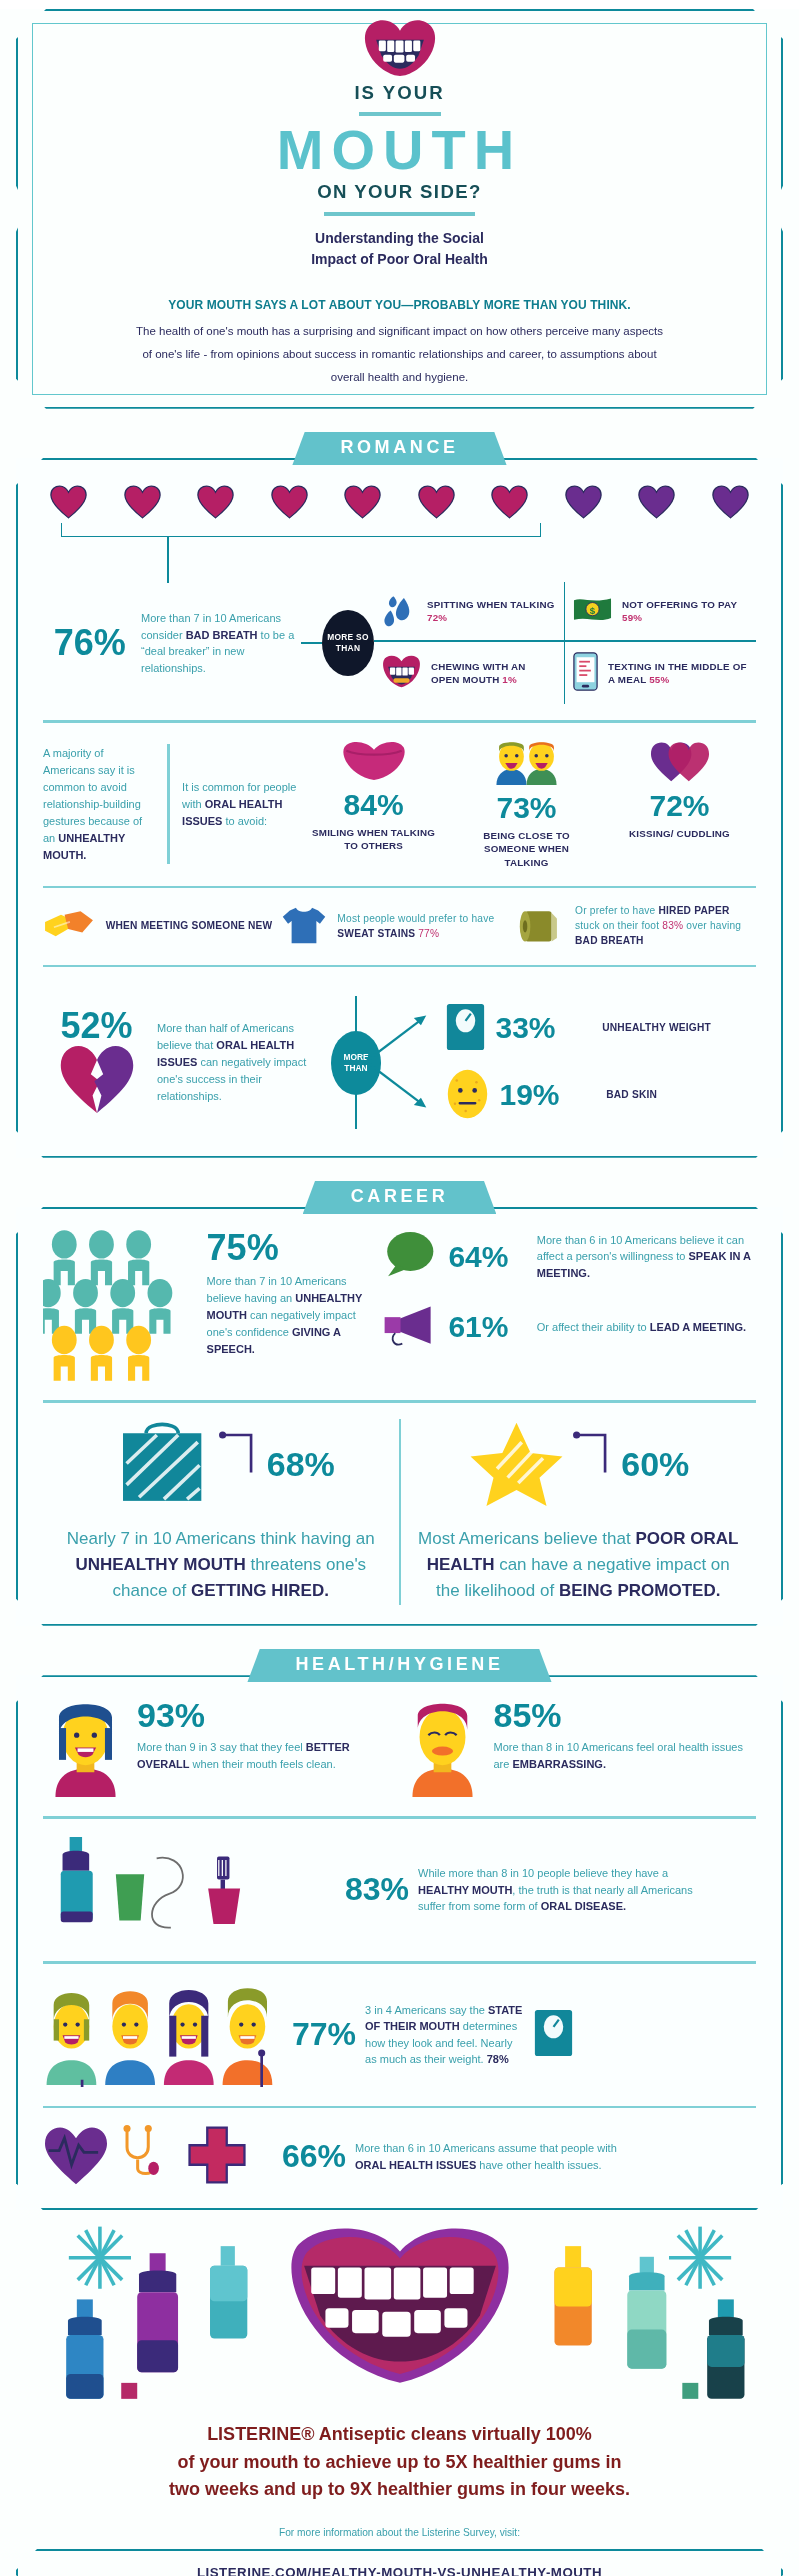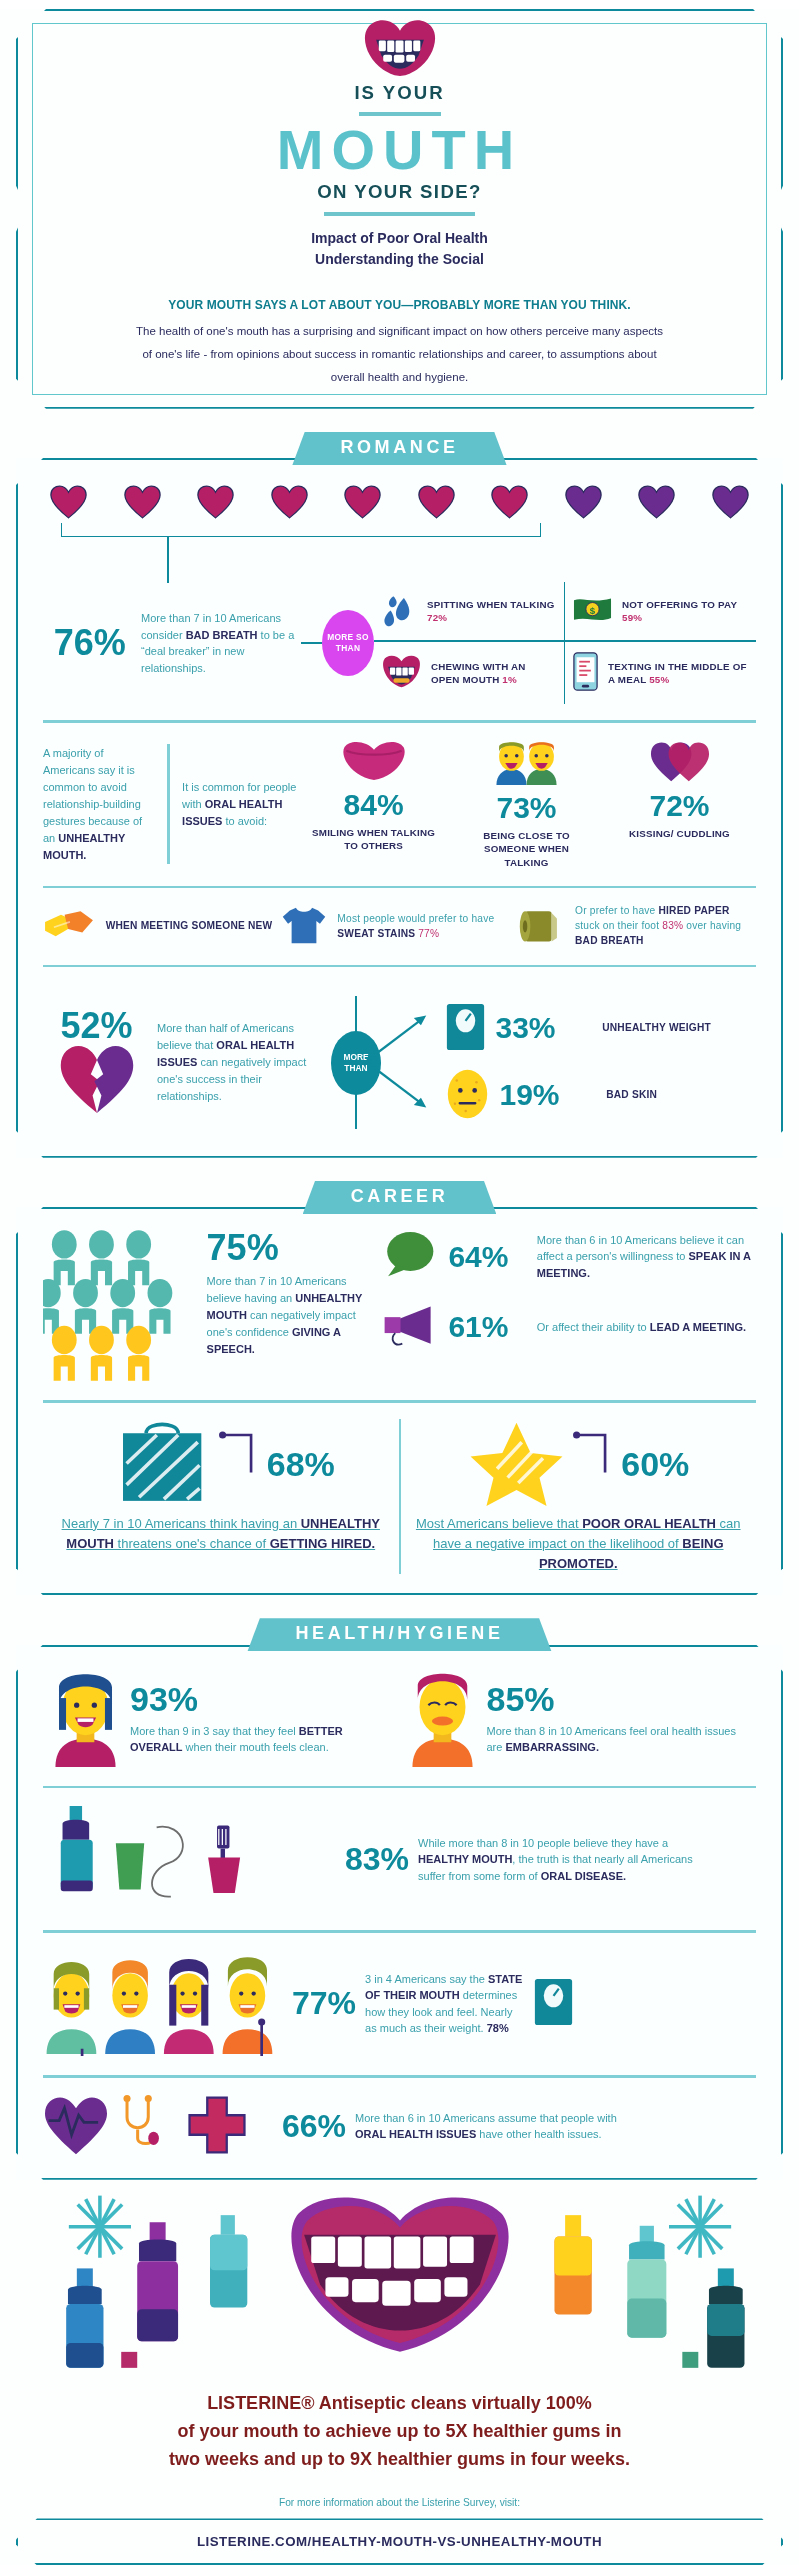--- a/index.html
+++ b/index.html
@@ -104,21 +104,21 @@
 
   
   .row76 { display: flex; align-items: center; margin-top: 36px; }
   .pct-big { font-size: 36px; font-weight: bold; color: #0d8a9b; line-height: 1; }
   .pct-76 { width: 98px; padding-left: 10.7px; }
   .txt76 { width: 160px; font-size: 11px; line-height: 1.5; color: #3aa0ac; }
   .txt76 b { color: #2b2b5e; }
   .connector76 { flex: 1; height: 1.8px; background: #0d8a9b; position: relative; min-width: 21px; }
   .badge {
     width: 52px; height: 66px; border-radius: 50%;
-    background: #d946ef; color: #fff; font-size: 8.4px; font-weight: bold;
+    background: #0f172a; color: #fff; font-size: 8.4px; font-weight: bold;
     display: flex; align-items: center; justify-content: center; text-align: center;
     line-height: 1.35; flex: none; letter-spacing: 0.3px;
   }
   .quad { flex: none; width: 382px; margin-left: 0; }
   .quad-row { display: flex; }
   .quad-cell { display: flex; align-items: center; gap: 9px; padding: 9px 7px; width: 191px; }
   .quad-cell.bl { border-right: 1.8px solid #0d8a9b; }
   .quad-txt { font-size: 9.8px; font-weight: bold; color: #2b2b5e; line-height: 1.35; letter-spacing: 0.2px; }
   .quad-txt .pink { color: #c0306f; }
   .quad-hr { height: 1.8px; background: #0d8a9b; }
@@ -172,26 +172,26 @@
   .career-stat { display: flex; align-items: center; gap: 12.4px; margin-bottom: 19.5px; }
   .career-stat .num { font-size: 30px; font-weight: bold; color: #0d8a9b; width: 76px; }
   .career-stat .txt { font-size: 11px; line-height: 1.5; color: #3aa0ac; flex: 1; }
   .career-stat .txt b { color: #2b2b5e; }
 
   .career-bottom { display: flex; }
   .cb-col { flex: 1; text-align: center; padding: 0 14px; }
   .cb-col.sep { border-right: 2.7px solid #7fd0d6; }
   .cb-icon-row { display: flex; align-items: center; justify-content: center; gap: 7px; }
   .cb-num { font-size: 34px; font-weight: bold; color: #0d8a9b; }
-  .cb-cap { font-size: 13px; line-height: 1.55; color: #3aa0ac; margin-top: 3px; text-decoration: underline; }
+  .cb-cap { font-size: 17px; line-height: 1.55; color: #3aa0ac; margin-top: 15px; }
   .cb-cap b { color: #2b2b5e; }
 
   
   .hh-top { display: flex; }
-  .hh-half { flex: 1; display: flex; gap: 2px; align-items: center; padding-right: 9px; }
+  .hh-half { flex: 1; display: flex; gap: 9px; align-items: flex-start; padding-right: 9px; }
   .hh-txtblk .num { font-size: 34px; font-weight: bold; color: #0d8a9b; line-height: 1; margin-bottom: 7px; }
   .hh-txtblk .txt { font-size: 11px; line-height: 1.5; color: #3aa0ac; }
   .hh-txtblk .txt b { color: #2b2b5e; }
 
   .hh-row { display: flex; align-items: center; gap: 9px; }
   .hh-row .num { font-size: 32px; font-weight: bold; color: #0d8a9b; }
   .hh-row .txt { font-size: 11px; line-height: 1.5; color: #3aa0ac; }
   .hh-row .txt b { color: #2b2b5e; }
 
   
@@ -237,22 +237,22 @@
           </g>
         </svg>
       </div>
 
       <div class="title-eyebrow">IS YOUR</div>
       <div class="rule-sm"></div>
       <div class="title-main">MOUTH</div>
       <div class="title-sub">ON YOUR SIDE?</div>
       <div class="rule-md"></div>
       <div class="title-desc">
+        <div>Understanding the Social</div>
         <div>Impact of Poor Oral Health</div>
-        <div>Understanding the Social</div>
       </div>
 
       <div class="intro">
         <div class="intro-head">YOUR MOUTH SAYS A LOT ABOUT YOU—PROBABLY MORE THAN YOU THINK.</div>
         <div class="intro-body">The health of one's mouth has a surprising and significant impact on how others perceive many aspects of one's life - from opinions about success in romantic relationships and career, to assumptions about overall health and hygiene.</div>
       </div>
     </div>
   </div>
 
   <div class="banner-holder">

